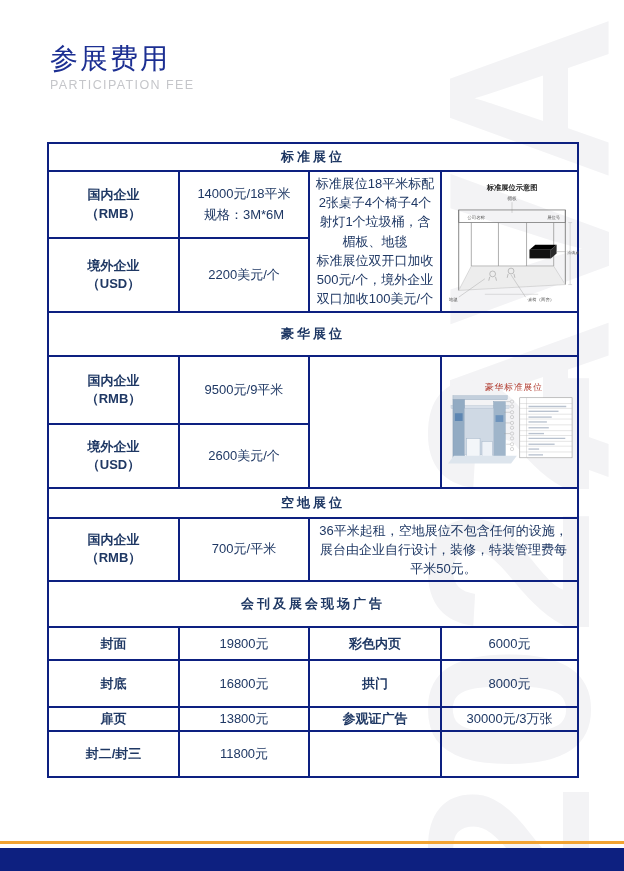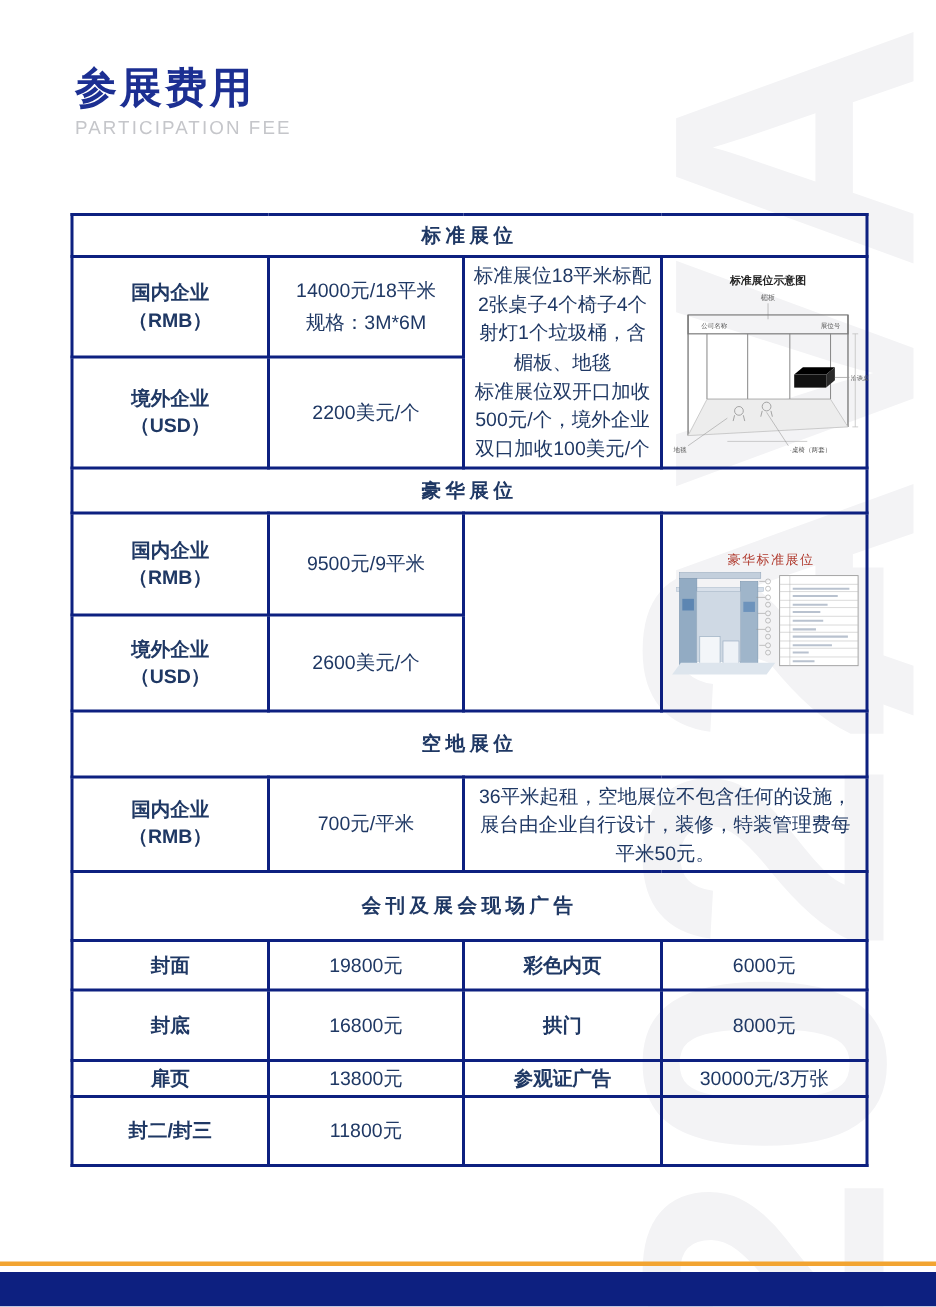--- a/index.html
+++ b/index.html
@@ -23,21 +23,21 @@
   .wm{
     position:absolute;z-index:0;color:var(--wm-gray);
     font-weight:bold;white-space:nowrap;line-height:1;
     text-align:center;pointer-events:none;user-select:none;
   }
   #wm-top{font-size:230px;width:500px;height:230px;left:280px;top:130px;transform:rotate(-90deg);letter-spacing:8px;}
   #wm-bottom{font-size:230px;width:640px;height:230px;left:190px;top:520px;transform:rotate(-90deg);letter-spacing:10px;}
 
   
   #title-block{position:absolute;left:50px;top:44px;z-index:2;}
-  #page-title{margin:0;font-size:28px;font-weight:bold;color:var(--title-blue);letter-spacing:2px;line-height:1.1;}
+  #page-title{margin:0;font-size:28px;font-weight:normal;color:var(--title-blue);letter-spacing:2px;line-height:1.1;}
   #page-subtitle{margin:3px 0 0 0;font-size:12.5px;font-weight:normal;color:var(--sub-gray);letter-spacing:1.4px;}
 
   
   #fee-table{
     position:absolute;left:47px;top:142px;z-index:1;
     width:530px;border-collapse:collapse;table-layout:fixed;
     border:2px solid var(--navy);
   }
   #fee-table td{
     border:2px solid var(--navy);
@@ -142,21 +142,21 @@
           <line x1="67" y1="101" x2="82" y2="124" stroke="#999999" stroke-width="0.4"></line>
         </svg>
       </td>
     </tr>
     <tr style="height:68px">
       <td class="lbl">境外企业
 （USD）</td>
       <td class="val">2200美元/个</td>
     </tr>
 
-    <tr style="height:30px">
+    <tr style="height:44px">
       <td colspan="4" class="sec">豪华展位</td>
     </tr>
     <tr style="height:66px">
       <td class="lbl">国内企业
 （RMB）</td>
       <td class="val">9500元/9平米</td>
       <td rowspan="2" class="note"></td>
       <td rowspan="2" class="fig">
         <svg viewBox="0 0 137 127" width="133" height="123">
           <text x="70" y="32" font-size="9" text-anchor="middle" fill="#b03a2e" font-family="'Liberation Serif','DejaVu Serif',serif" letter-spacing="1">豪华标准展位</text>
@@ -219,21 +219,21 @@
           </g>
         </svg>
       </td>
     </tr>
     <tr style="height:61px">
       <td class="lbl">境外企业
 （USD）</td>
       <td class="val">2600美元/个</td>
     </tr>
 
-    <tr style="height:44px">
+    <tr style="height:30px">
       <td colspan="4" class="sec">空地展位</td>
     </tr>
     <tr style="height:63px">
       <td class="lbl">国内企业
 （RMB）</td>
       <td class="val">700元/平米</td>
       <td colspan="2" class="note">36平米起租，空地展位不包含任何的设施，展台由企业自行设计，装修，特装管理费每平米50元。</td>
     </tr>
 
     <tr style="height:46px">

